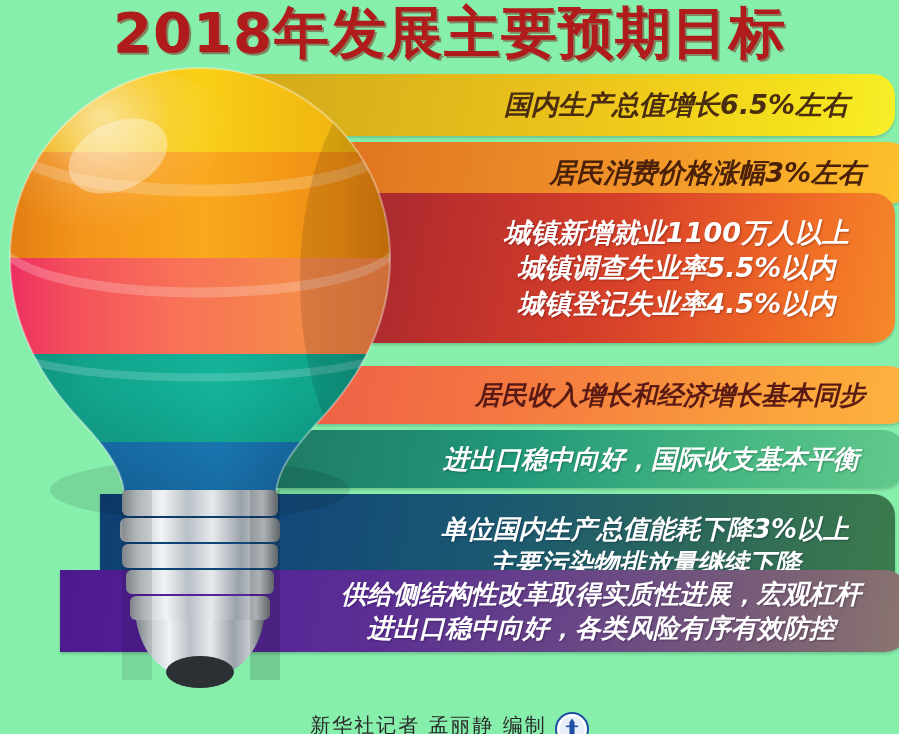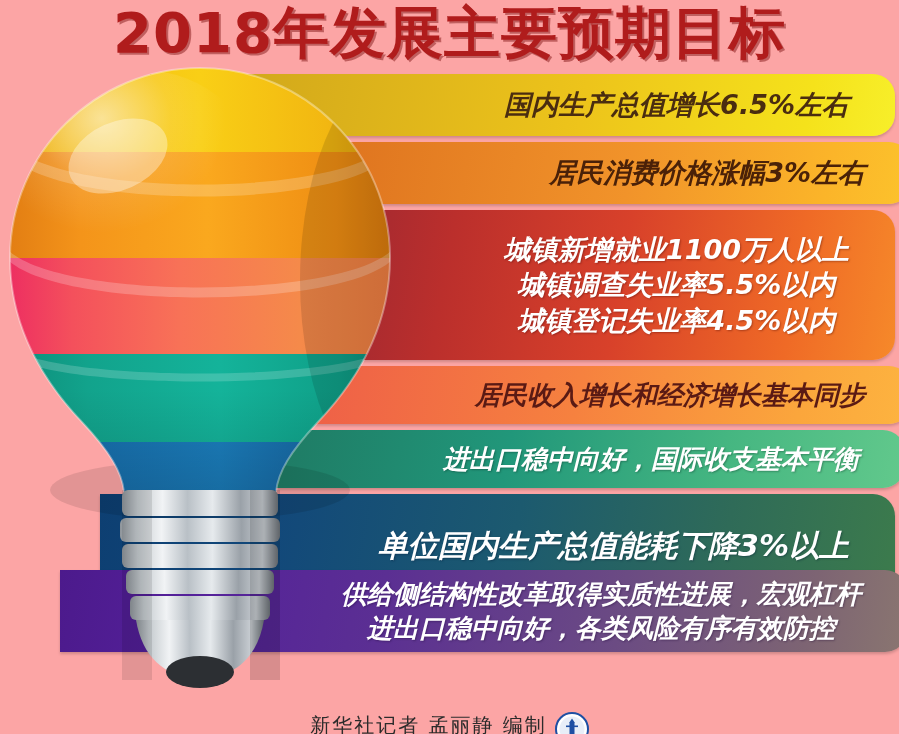--- a/index.html
+++ b/index.html
@@ -3,21 +3,21 @@
 <meta charset="utf-8">
 <style>
   html,body{margin:0;padding:0;}
   body{
     width:899px;height:734px;
     background:#ffffff;
     font-family:"Liberation Sans","DejaVu Sans",sans-serif;
     overflow:hidden;
     position:relative;
   }
-  #poster{position:relative;width:899px;height:734px;background:#fca5a5;overflow:hidden;}
+  #poster{position:relative;width:899px;height:734px;background:#86efac;overflow:hidden;}
 
   
   .title{
     position:absolute;left:0;top:-2px;width:899px;
     text-align:center;
     font-size:56px;
     font-weight:bold;
     letter-spacing:1px;
     color:#B01C1C;
     text-shadow:2px 2px 0 rgba(120,10,10,.45);
@@ -49,35 +49,35 @@
 
   
   #band1{left:150px;top:74px;width:745px;height:62px;
     background:linear-gradient(100deg,#c9a21b 0%,#d8ae1b 22%,#edc41b 58%,#f5e21b 88%,#f7ef2a 100%);}
   #band1 .txt{color:#4a2d10;font-size:27px;}
 
   #band2{left:166px;top:142px;width:745px;height:62px;
     background:linear-gradient(100deg,#d1641c 0%,#e07620 25%,#f1932a 62%,#fbb429 88%,#fcc32c 100%);}
   #band2 .txt{color:#4a2108;font-size:27px;}
 
-  #band3{left:120px;top:210px;width:775px;height:150px;
+  #band3{left:120px;top:193px;width:775px;height:150px;
     background:linear-gradient(100deg,#6e1f3c 0%,#8e2335 18%,#bb2f2c 42%,#d8412a 64%,#ef6a26 86%,#f6892a 100%);}
   #band3 .txt{color:#ffffff;font-size:27px;text-shadow:1px 1px 2px rgba(60,0,0,.35);}
 
   #band4{left:166px;top:366px;width:745px;height:58px;
     background:linear-gradient(100deg,#e8504a 0%,#ef6247 22%,#f6813f 55%,#fba63c 85%,#fdb440 100%);}
   #band4 .txt{color:#5a1a14;font-size:26px;}
 
   #band5{left:140px;top:430px;width:765px;height:58px;
     background:linear-gradient(100deg,#1c6f5e 0%,#1f7d66 20%,#21977a 48%,#45b681 76%,#62c98c 100%);}
   #band5 .txt{color:#ffffff;font-size:26px;text-shadow:1px 1px 2px rgba(0,40,30,.35);}
 
   #band6{left:100px;top:494px;width:795px;height:104px;
     background:linear-gradient(100deg,#0d3f72 0%,#12487a 22%,#1c5a6f 52%,#2f6b58 78%,#3c7b4c 100%);}
-  #band6 .txt{color:#ffffff;font-size:30px;text-shadow:1px 1px 2px rgba(0,20,50,.35);}
+  #band6 .txt{color:#ffffff;font-size:26px;text-shadow:1px 1px 2px rgba(0,20,50,.35);}
 
   #band7{left:60px;top:570px;width:847px;height:82px;
     background:linear-gradient(100deg,#4c1a8c 0%,#54219a 16%,#5b2f93 38%,#6b4b83 66%,#7d6473 88%,#8a7670 100%);}
   #band7 .txt{color:#ffffff;font-size:26px;text-shadow:1px 1px 2px rgba(25,0,50,.35);}
 
   
   #bulb{position:absolute;left:0px;top:60px;width:400px;height:660px;z-index:25;}
 
   
   .footer{
@@ -127,20 +127,21 @@
 
   <div class="band" id="band5">
     <div class="txt">
       <span class="ln">进出口稳中向好，国际收支基本平衡</span>
     </div>
   </div>
 
   <div class="band" id="band6">
     <div class="txt">
       <span class="ln">单位国内生产总值能耗下降3%以上</span>
+      <span class="ln">主要污染物排放量继续下降</span>
     </div>
   </div>
 
   <div class="band" id="band7">
     <div class="txt">
       <span class="ln">供给侧结构性改革取得实质性进展，宏观杠杆</span>
       <span class="ln">进出口稳中向好，各类风险有序有效防控</span>
     </div>
   </div>
 

